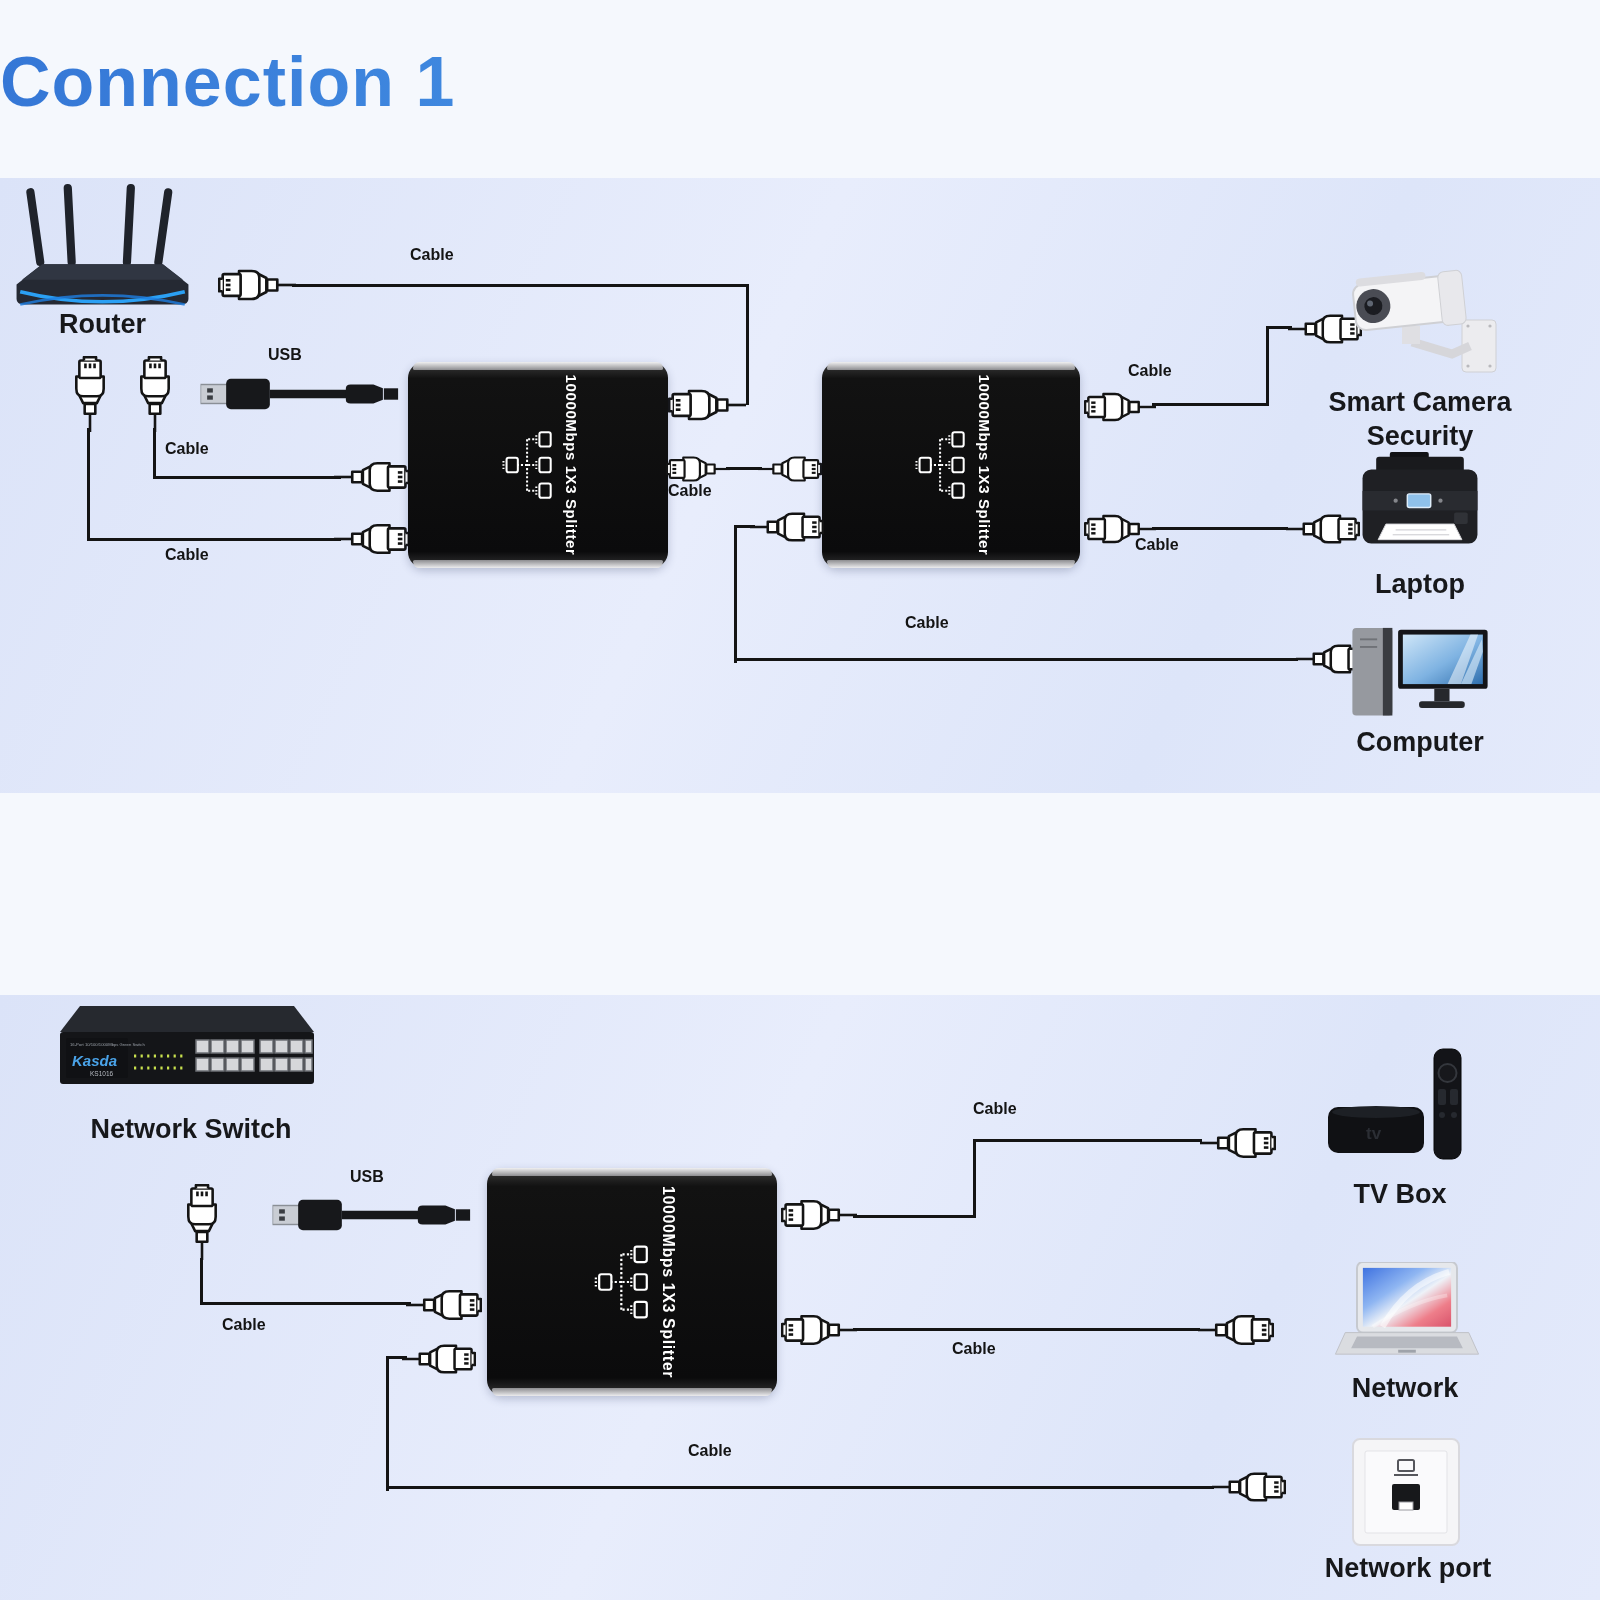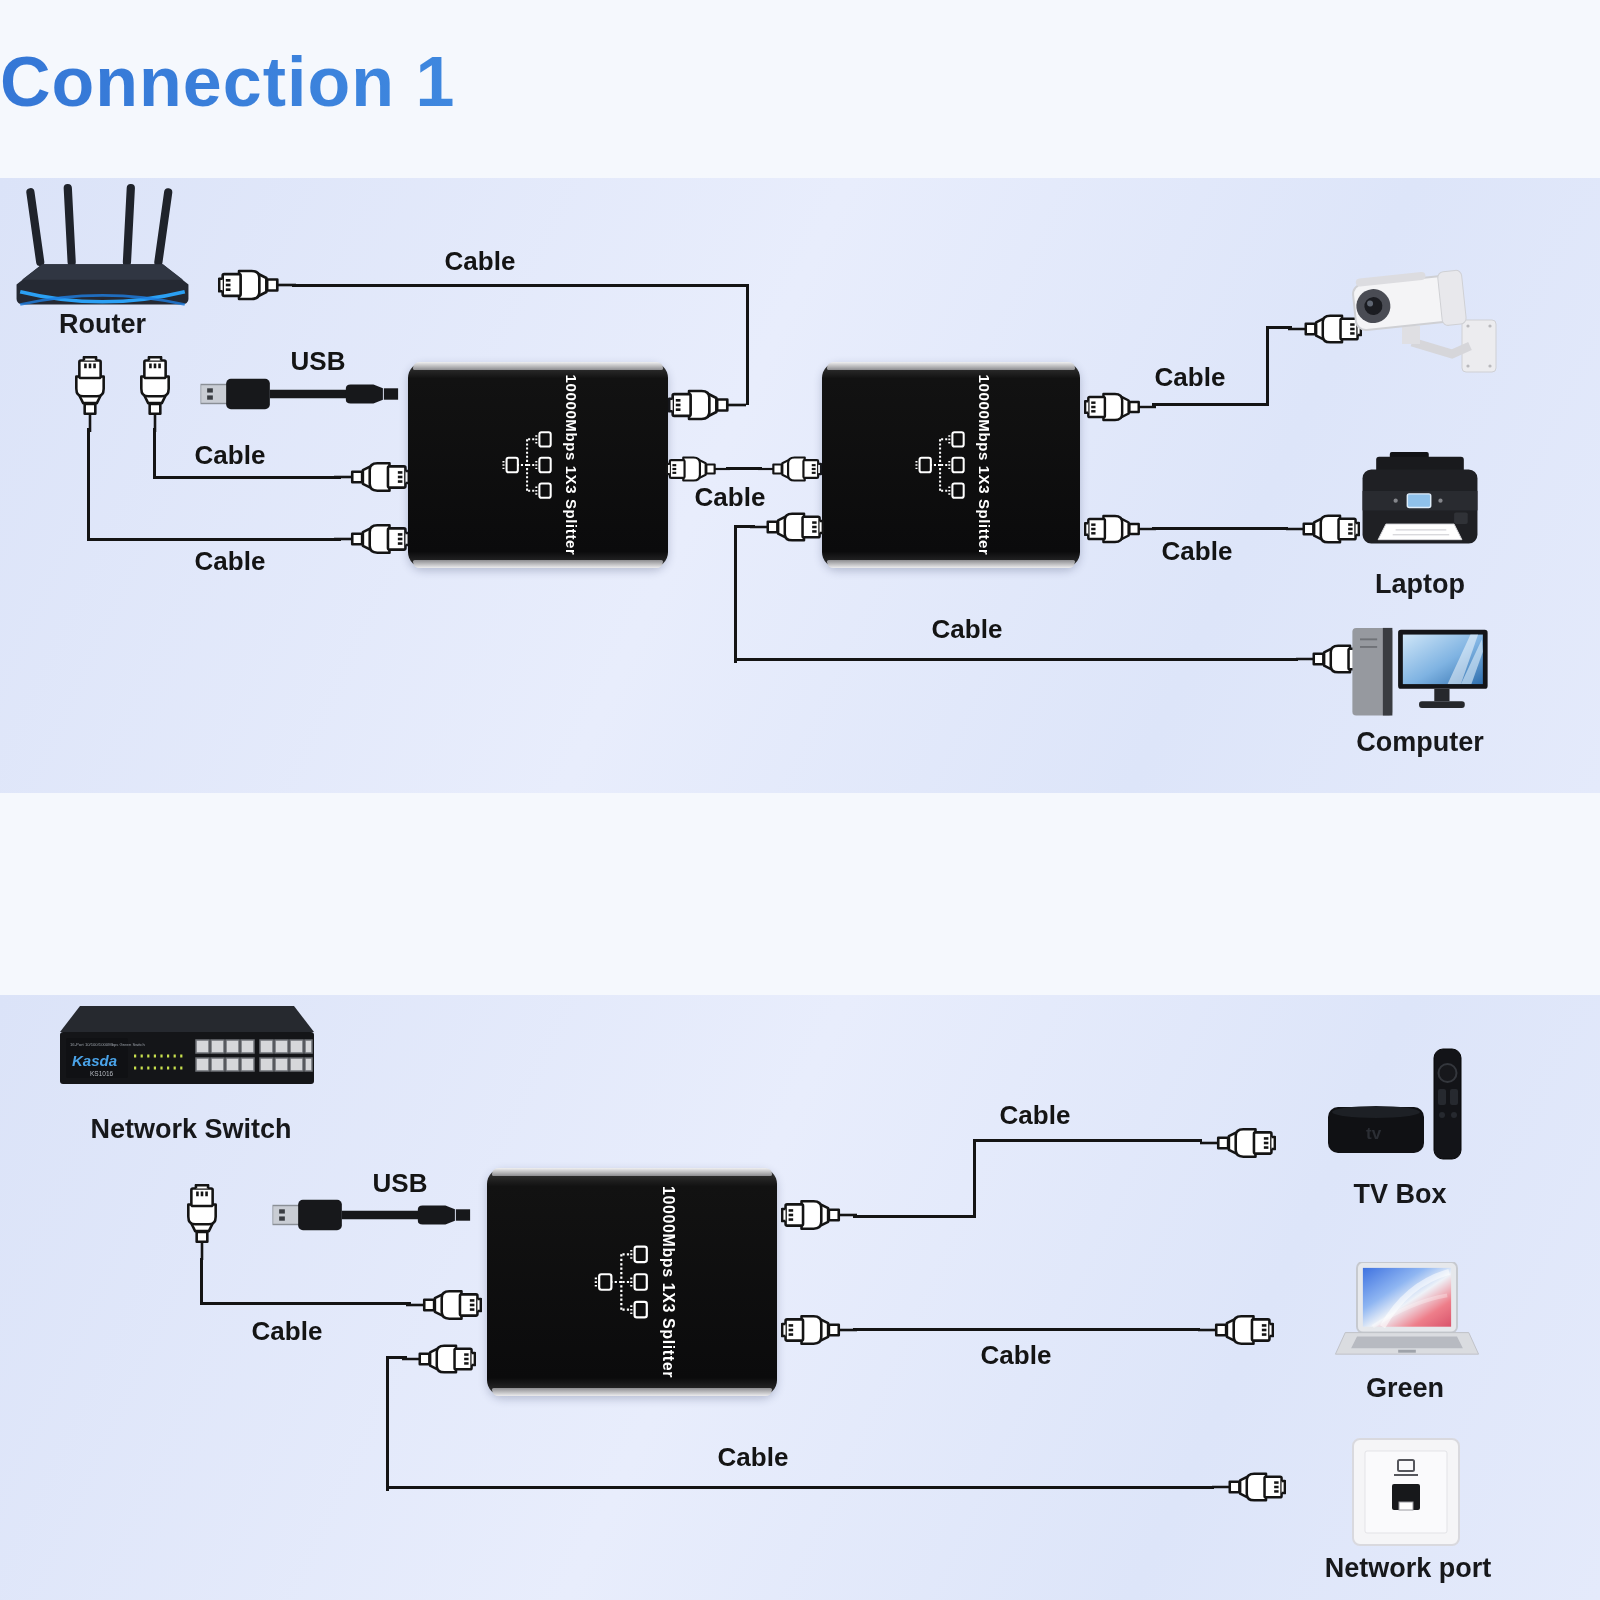--- a/index.html
+++ b/index.html
@@ -3,21 +3,21 @@
 <meta charset="utf-8">
 <style>
   html,body{margin:0;padding:0}
   .stage{position:relative;width:1600px;height:1600px;background:#f5f8fd;
          font-family:"Liberation Sans",sans-serif;overflow:hidden}
   .panel{position:absolute;left:0;width:1600px;
          background:linear-gradient(115deg,#dbe3f8 0%,#e8edfc 45%,#dde5f9 75%,#e4eafb 100%)}
   .title{position:absolute;left:0;width:100%;text-align:left;font-size:70px;font-weight:bold;
          letter-spacing:1px;background:linear-gradient(90deg,var(--title_start),var(--title_end));
          -webkit-background-clip:text;background-clip:text;color:transparent}
-  .lbl{position:absolute;font-size:26px;font-weight:bold;color:var(--ink);text-align:center}
+  .lbl{position:absolute;font-size:16px;font-weight:bold;color:var(--ink);text-align:left}
   .dlbl{position:absolute;font-size:27px;font-weight:bold;color:#17181b;text-align:center;line-height:1.25}
   .wire{position:absolute}
   .conn{position:absolute}
   .dev{position:absolute}
   .splitter{position:absolute;border-radius:16px;
             background:linear-gradient(180deg,#3d3d3d 0%,#121212 8%,#0b0b0c 92%,#353535 100%);
             box-shadow:0 3px 8px rgba(40,50,90,.25)}
   .cap{position:absolute;left:5px;right:5px;height:8px}
   .cap.t{top:0;border-radius:8px 8px 2px 2px;background:linear-gradient(180deg,#f0f0f1,#8d8d90)}
   .cap.b{bottom:0;border-radius:2px 2px 8px 8px;background:linear-gradient(180deg,#8d8d90,#ececee)}
@@ -199,20 +199,21 @@
     <rect x="60" y="76" width="18" height="18" fill="#dfdfe3"></rect>
     <g transform="rotate(-6 80 50)">
       <rect x="12" y="28" width="104" height="46" rx="10" fill="#f4f4f6" stroke="#cfd0d4" stroke-width="2"></rect>
       <rect x="98" y="24" width="24" height="54" rx="6" fill="#e8e8ec" stroke="#cfd0d4"></rect>
       <rect x="16" y="22" width="70" height="8" rx="4" fill="#dcdce0"></rect>
       <circle cx="31" cy="51" r="17" fill="#4a4c54"></circle>
       <circle cx="31" cy="51" r="9" fill="#1b1c21"></circle>
       <circle cx="28" cy="48" r="3" fill="#5f6672"></circle>
     </g>
   </svg>
+  <div class="dlbl" style="left:1315px;top:386px;width:210px">Smart Camera Security</div>
 
   <svg class="dev" style="left:1356px;top:452px" width="128" height="112" viewBox="0 0 130 115">
     <rect x="34" y="0" width="40" height="9" rx="2" fill="#111215"></rect>
     <rect x="20" y="5" width="90" height="16" rx="3" fill="#191a1d"></rect>
     <rect x="6" y="18" width="118" height="76" rx="9" fill="#1f2024"></rect>
     <rect x="6" y="40" width="118" height="20" fill="#292b30"></rect>
     <rect x="52" y="43" width="24" height="14" rx="2" fill="#8fc1ea" stroke="#dfeefb" stroke-width="1.5"></rect>
     <circle cx="40" cy="50" r="2.2" fill="#85878c"></circle>
       <circle cx="86" cy="50" r="2.2" fill="#85878c"></circle>
     <rect x="100" y="62" width="14" height="12" rx="2" fill="#303237"></rect>
@@ -356,21 +357,21 @@
       </linearGradient>
     </defs>
     <rect x="24" y="0" width="102" height="72" rx="6" fill="#e6e8ec" stroke="#c6c9cf" stroke-width="2"></rect>
     <rect x="30" y="6" width="90" height="60" fill="url(#lap)"></rect>
     <path d="M50 66 Q75 22 118 10" stroke="rgba(255,255,255,0.55)" stroke-width="6" fill="none"></path>
     <path d="M40 66 Q80 40 116 34" stroke="rgba(255,255,255,0.3)" stroke-width="4" fill="none"></path>
     <polygon points="12,72 138,72 148,94 2,94" fill="#dadce0" stroke="#bfc2c8"></polygon>
     <polygon points="24,76 126,76 132,88 18,88" fill="#b7bac1"></polygon>
     <line x1="66" y1="91" x2="84" y2="91" stroke="#9fa3aa" stroke-width="3"></line>
   </svg>
-  <div class="dlbl" style="left:1330px;top:1372px;width:150px">Green</div>
+  <div class="dlbl" style="left:1330px;top:1372px;width:150px">Network</div>
 
   <svg class="dev" style="left:1352px;top:1438px" width="108" height="108" viewBox="0 0 108 108">
     <rect x="1" y="1" width="106" height="106" rx="7" fill="#f5f5f7" stroke="#d9d9de" stroke-width="2"></rect>
     <rect x="13" y="13" width="82" height="82" rx="2" fill="#fafafc" stroke="#e3e3e7"></rect>
     <rect x="46" y="22" width="16" height="11" rx="1.5" fill="none" stroke="#55565c" stroke-width="2"></rect>
     <line x1="42" y1="37" x2="66" y2="37" stroke="#55565c" stroke-width="2"></line>
     <rect x="40" y="46" width="28" height="26" rx="2" fill="#17181b"></rect>
     <rect x="47" y="64" width="14" height="8" fill="#ffffff" stroke="#9a9aa0"></rect>
   </svg>
   <div class="dlbl" style="left:1316px;top:1552px;width:184px">Network port</div>

